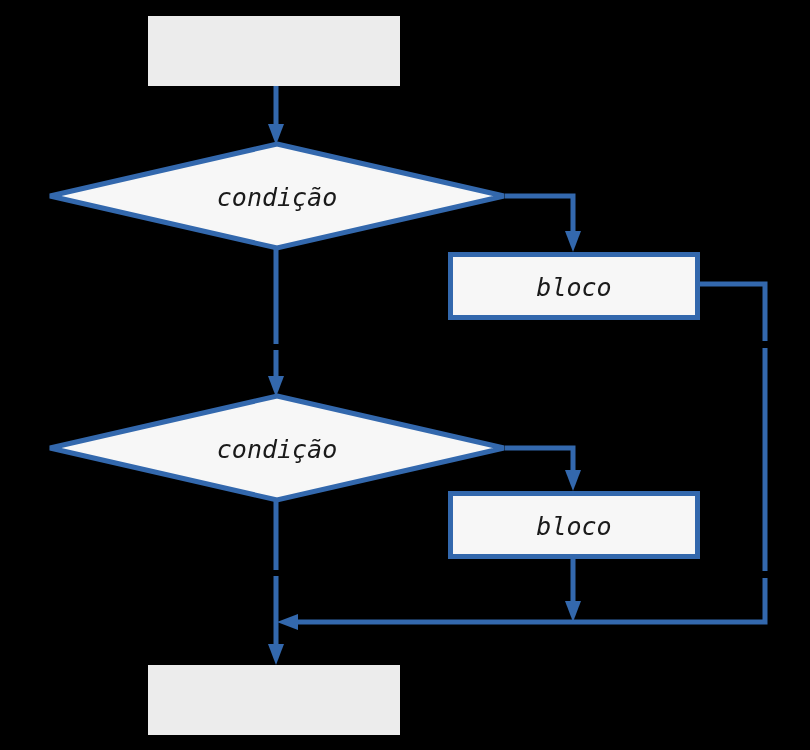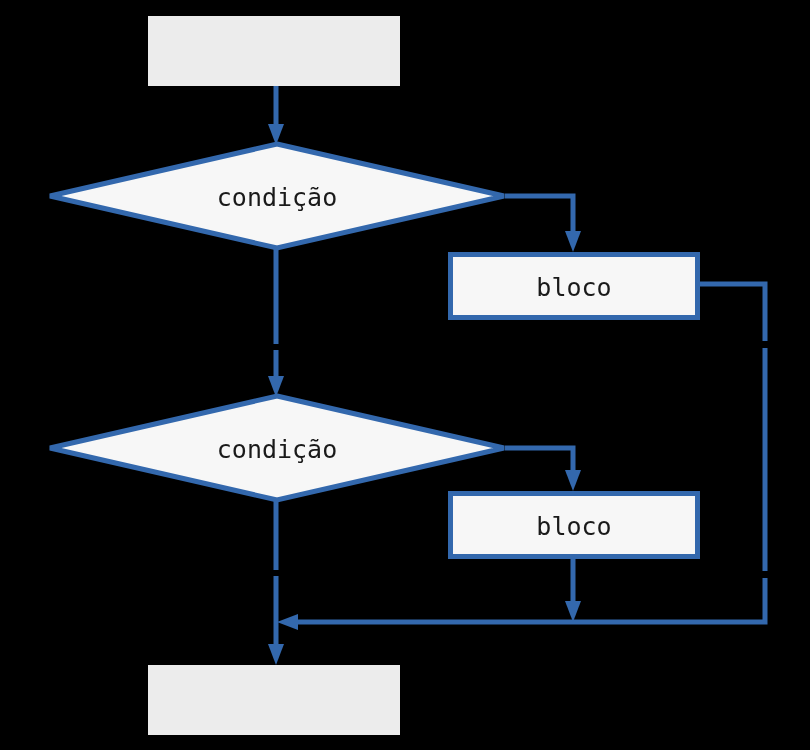--- a/index.html
+++ b/index.html
@@ -7,20 +7,21 @@
     padding: 0;
     background: #000000;
   }
   #canvas {
     position: relative;
     width: 810px;
     height: 750px;
     background: #000000;
     overflow: hidden;
     font-family: "DejaVu Sans Mono", "Liberation Mono", monospace;
+    font-style: italic;
   }
   #flow-svg {
     position: absolute;
     left: 0;
     top: 0;
     width: 810px;
     height: 750px;
     display: block;
   }
   .node-text {

